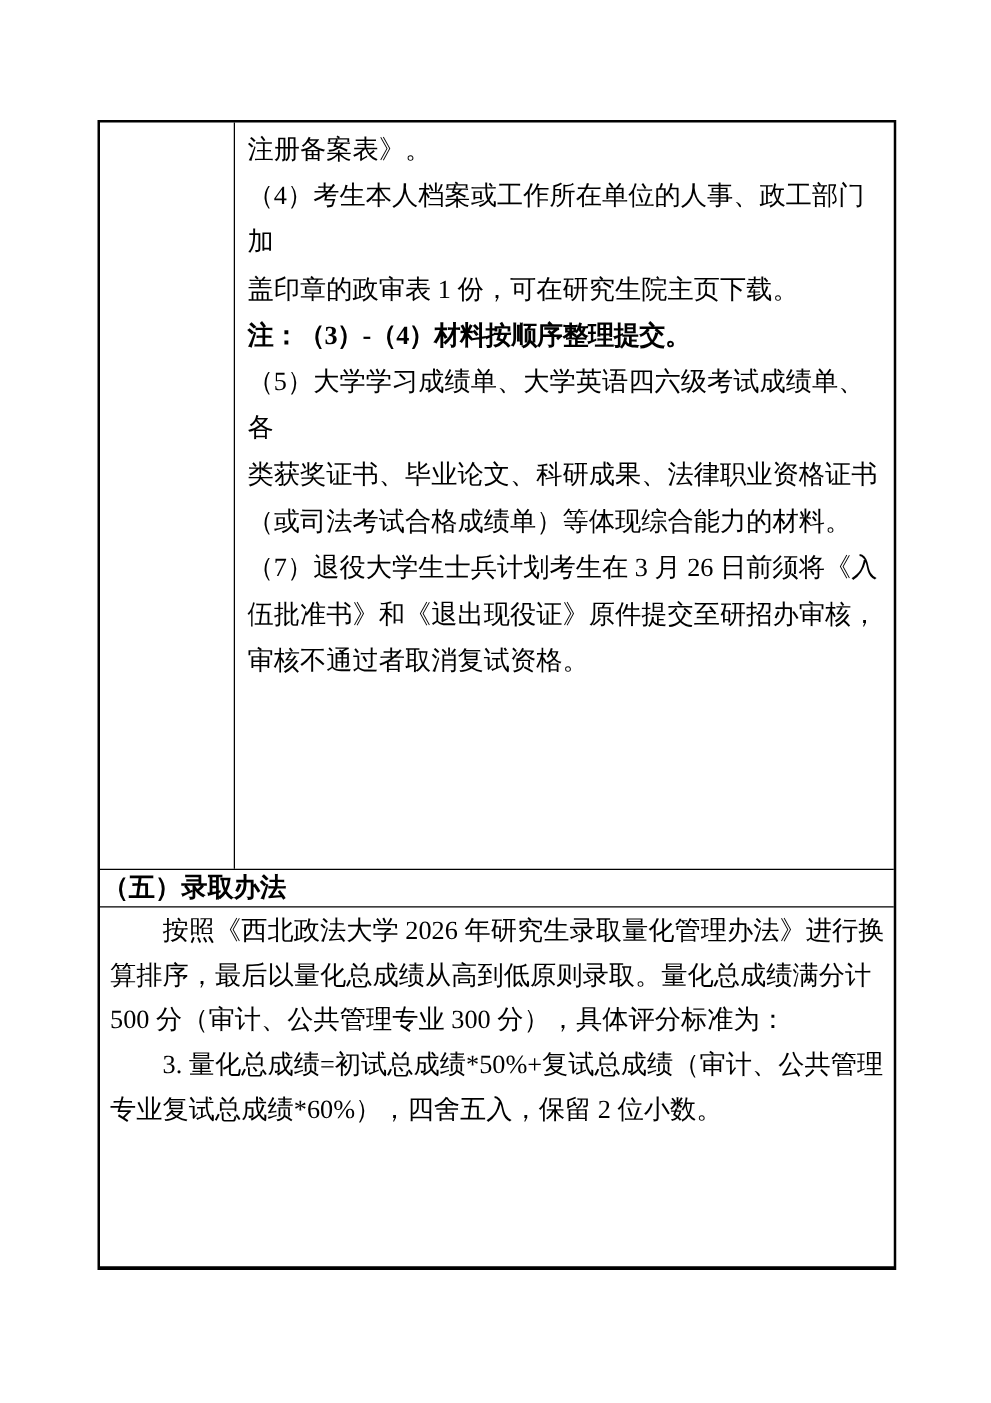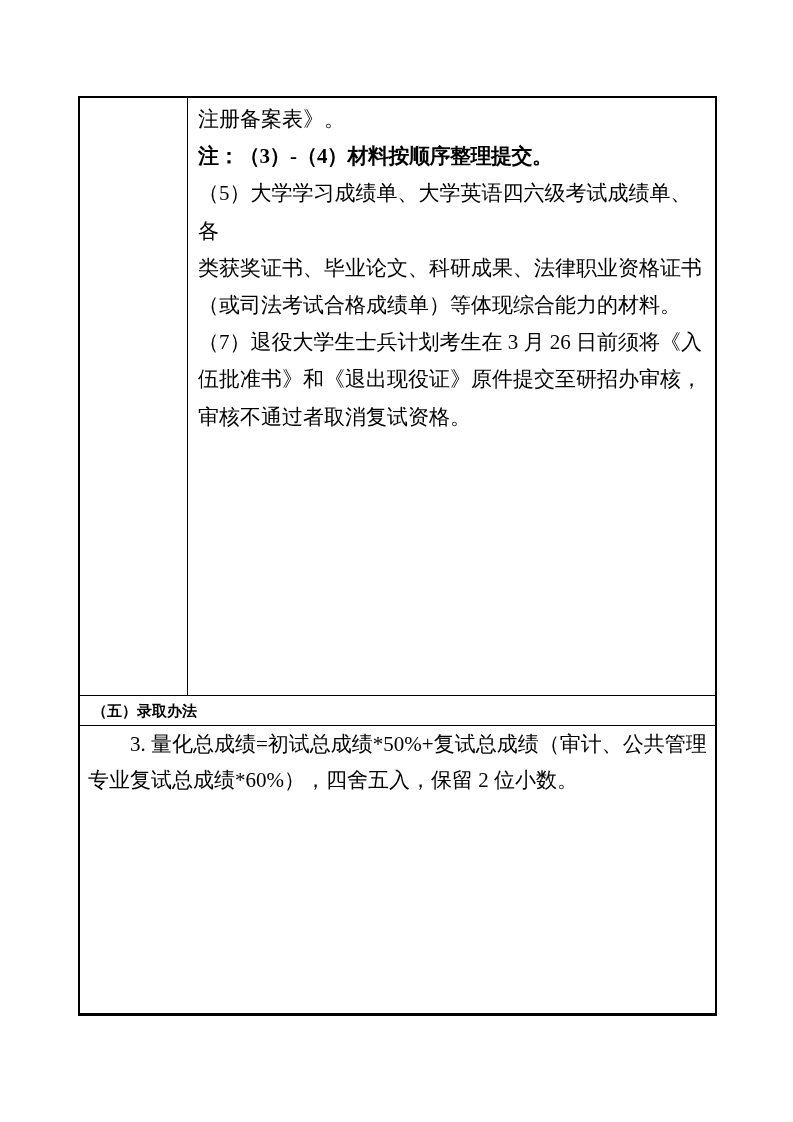--- a/index.html
+++ b/index.html
@@ -47,23 +47,23 @@
   .bold-note {
     font-weight: 700;
     letter-spacing: -0.5px;
   }
   
   .row-header {
     border-top: 1px solid #000000;
     border-bottom: 1px solid #000000;
     height: 31px;
     line-height: 30px;
-    padding-left: 12px;
+    padding-left: 2px;
     font-family: "Liberation Sans", "DejaVu Sans", sans-serif;
-    font-size: 15px;
+    font-size: 21px;
     font-weight: 700;
     overflow: hidden;
   }
   
   .row-admission {
     height: 287px;
     padding: 1px 7px 0 8px;
     font-size: 21px;
     line-height: 35.7px;
     overflow: hidden;
@@ -73,34 +73,39 @@
 </head>
 <body>
 
 <div class="page">
   <div class="doc-table">
 
     <div class="row-materials">
       <div class="cell-left"></div>
       <div class="cell-right">
         <p class="blk">注册备案表》。</p>
+        <p class="blk">（4）考生本人档案或工作所在单位的人事、政工部门加
+盖印章的政审表 1 份，可在研究生院主页下载。</p>
         <p class="blk bold-note">注：（3）-（4）材料按顺序整理提交。</p>
         <p class="blk">（5）大学学习成绩单、大学英语四六级考试成绩单、各
 类获奖证书、毕业论文、科研成果、法律职业资格证书
 （或司法考试合格成绩单）等体现综合能力的材料。</p>
         <p class="blk">（7）退役大学生士兵计划考生在 3 月 26 日前须将《入
 伍批准书》和《退出现役证》原件提交至研招办审核，
 审核不通过者取消复试资格。</p>
 
       </div>
     </div>
 
     <div class="row-header">
       <span>（五）录取办法</span>
     </div>
 
     <div class="row-admission">
+      <p class="blk indent">按照《西北政法大学 2026 年研究生录取量化管理办法》进行换
+算排序，最后以量化总成绩从高到低原则录取。量化总成绩满分计
+500 分（审计、公共管理专业 300 分），具体评分标准为：</p>
       <p class="blk indent">3. 量化总成绩=初试总成绩*50%+复试总成绩（审计、公共管理
 专业复试总成绩*60%），四舍五入，保留 2 位小数。</p>
     </div>
 
   </div>
 </div>
 
 </body></html>

